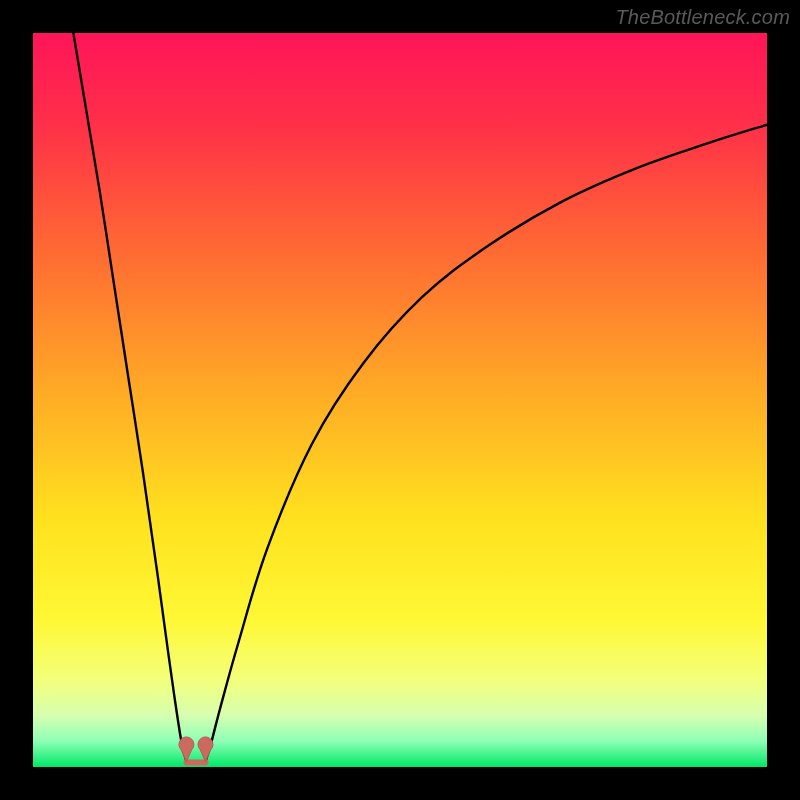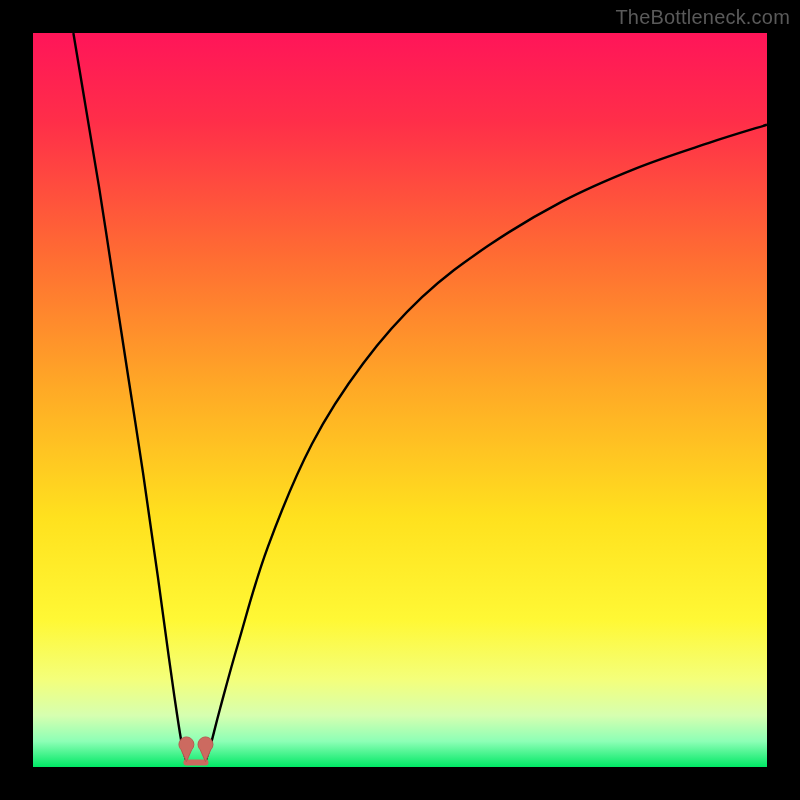--- a/index.html
+++ b/index.html
@@ -11,20 +11,21 @@
     background: #000;
     font-family: Arial, Helvetica, sans-serif;
   }
   .frame {
     position: absolute;
     left: 0;
     top: 0;
     width: 800px;
     height: 572px;
     background: #000;
+    font-style: italic;
   }
   .plot {
     position: absolute;
     left: 33px;
     top: 33px;
     width: 734px;
     height: 734px;
     overflow: hidden;
   }
   .watermark {

